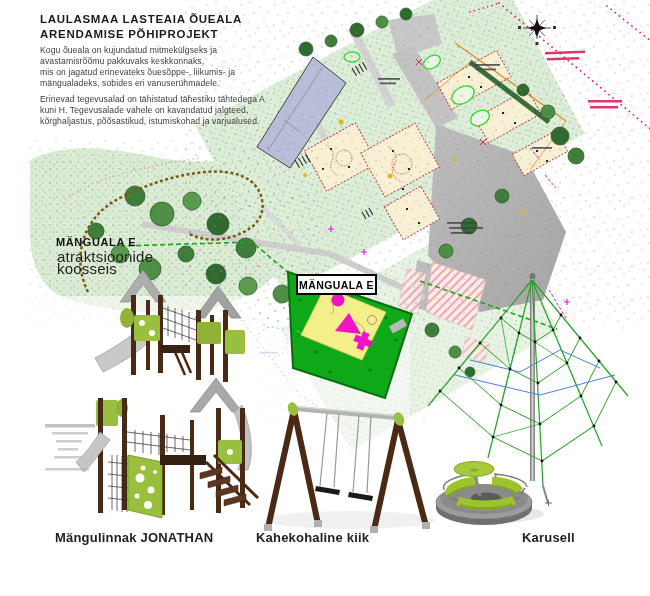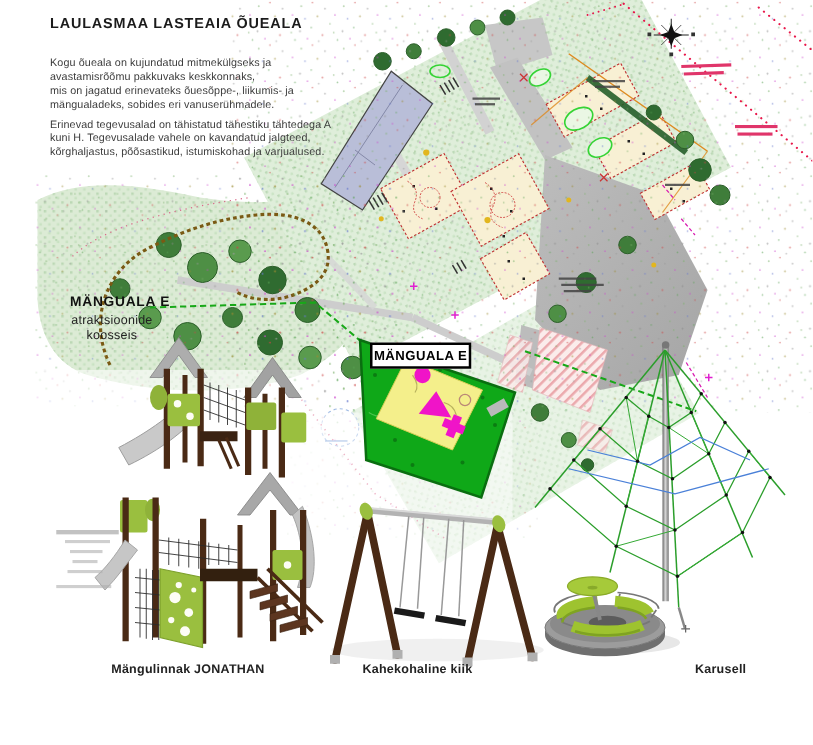--- a/index.html
+++ b/index.html
@@ -5,26 +5,26 @@
   html,body{margin:0;padding:0;background:#fff;}
   .canvas{position:relative;width:650px;height:596px;background:#fff;overflow:hidden;
           font-family:"Liberation Sans",sans-serif;}
   .abs{position:absolute;}
   .preline{white-space:pre-line;}
   .title{left:40px;top:12px;font-size:11.5px;font-weight:bold;letter-spacing:.7px;
          color:#1b1b1b;line-height:15px;}
   .para{left:40px;font-size:8.6px;color:#3c3c3c;line-height:11px;letter-spacing:.1px;}
   .p1{top:45px;} .p2{top:94px;} .p3{top:131px;}
   .callout-title{left:56px;top:236px;font-size:11px;font-weight:bold;letter-spacing:.6px;color:#111;}
-  .callout-sub{left:57px;top:251px;font-size:10px;color:#222;line-height:12px;letter-spacing:.2px;text-align:center;}
+  .callout-sub{left:57px;top:251px;font-size:15px;color:#222;line-height:12px;letter-spacing:.2px;}
   .map-label{left:296px;top:274px;width:77px;height:17px;background:#fff;border:2px solid #000;
              font-size:10.5px;font-weight:bold;letter-spacing:.4px;color:#000;
              display:flex;align-items:center;justify-content:center;}
   .pyr-label{left:424px;top:408px;font-size:9.3px;font-weight:bold;color:#1c1c1c;line-height:12px;}
-  .equip-label{top:530px;font-size:10px;font-weight:bold;color:#222;letter-spacing:.2px;margin-left:34px;}
+  .equip-label{top:530px;font-size:13px;font-weight:bold;color:#222;letter-spacing:.2px;}
   .el1{left:55px;} .el2{left:256px;} .el3{left:522px;}
   svg{position:absolute;left:0;top:0;}
 </style>
 </head>
 <body>
 
 <div class="canvas">
 
 <svg width="650" height="596" viewBox="0 0 650 596">
   <defs>
@@ -467,20 +467,21 @@
       <path d="M512,504 A36,12 0 0 1 460,505"></path>
     </g>
     <line x1="474" y1="470" x2="480" y2="496" stroke="#888" stroke-width="3"></line>
     <ellipse cx="474" cy="469" rx="20" ry="7.5" fill="#a6ca3a" stroke="#8aab28" stroke-width="1"></ellipse>
     <ellipse cx="474" cy="470" rx="4" ry="1.5" fill="#6a8a1a" opacity="0.5"></ellipse>
   </g>
 </svg>
 
 <div class="abs title">
   <div>LAULASMAA LASTEAIA ÕUEALA</div>
+  <div>ARENDAMISE PÕHIPROJEKT</div>
 </div>
 
 <div class="abs para p2 preline">Erinevad tegevusalad on tähistatud tähestiku tähtedega A
 kuni H. Tegevusalade vahele on kavandatud jalgteed,
 kõrghaljastus, põõsastikud, istumiskohad ja varjualused.</div>
 <div class="abs para p1 preline">Kogu õueala on kujundatud mitmekülgseks ja
 avastamisrõõmu pakkuvaks keskkonnaks,
 mis on jagatud erinevateks õuesõppe-, liikumis- ja
 mängualadeks, sobides eri vanuserühmadele.</div>
 

